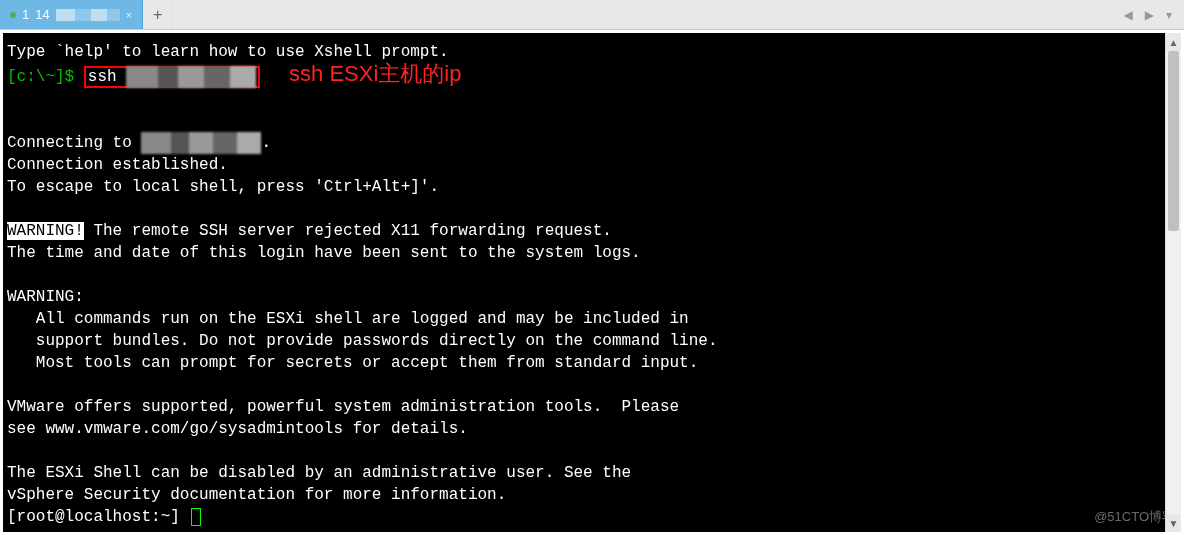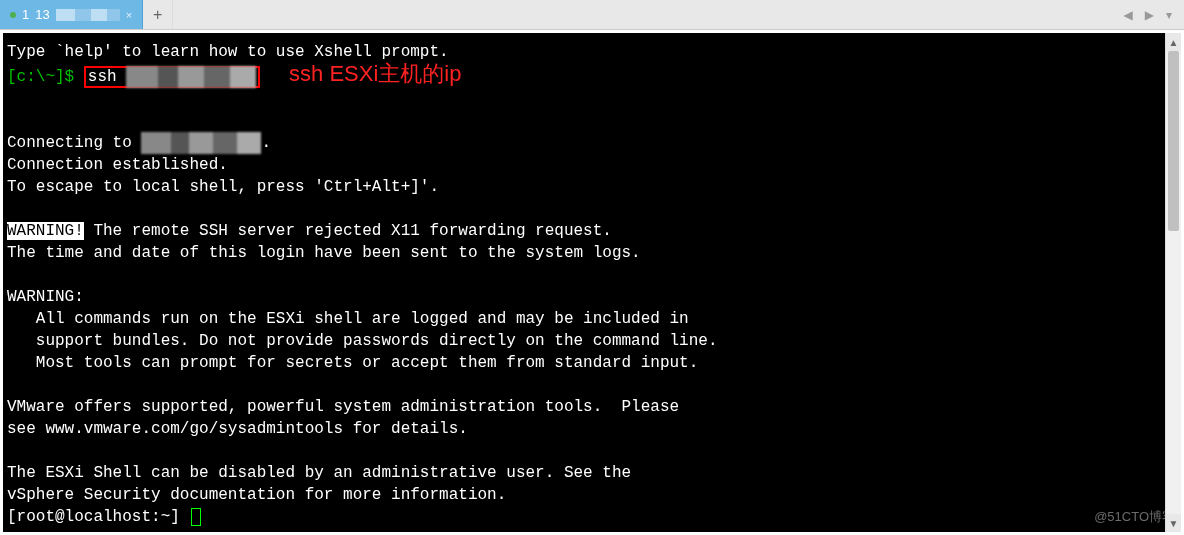--- a/index.html
+++ b/index.html
@@ -28,21 +28,21 @@
 </style>
 </head>
 <body>
 
 <div class="window">
 
   <div class="tab-bar">
     <div class="tab">
       <span class="dot"></span>
       <span>1</span>
-      <span>13</span>
+      <span>14</span>
       <span class="blur"></span>
       <span class="close">×</span>
     </div>
     <div class="new-tab">
       <span>+</span>
     </div>
     <div class="tab-nav">
       <span>◀</span>
       <span>▶</span>
       <span>▾</span>

